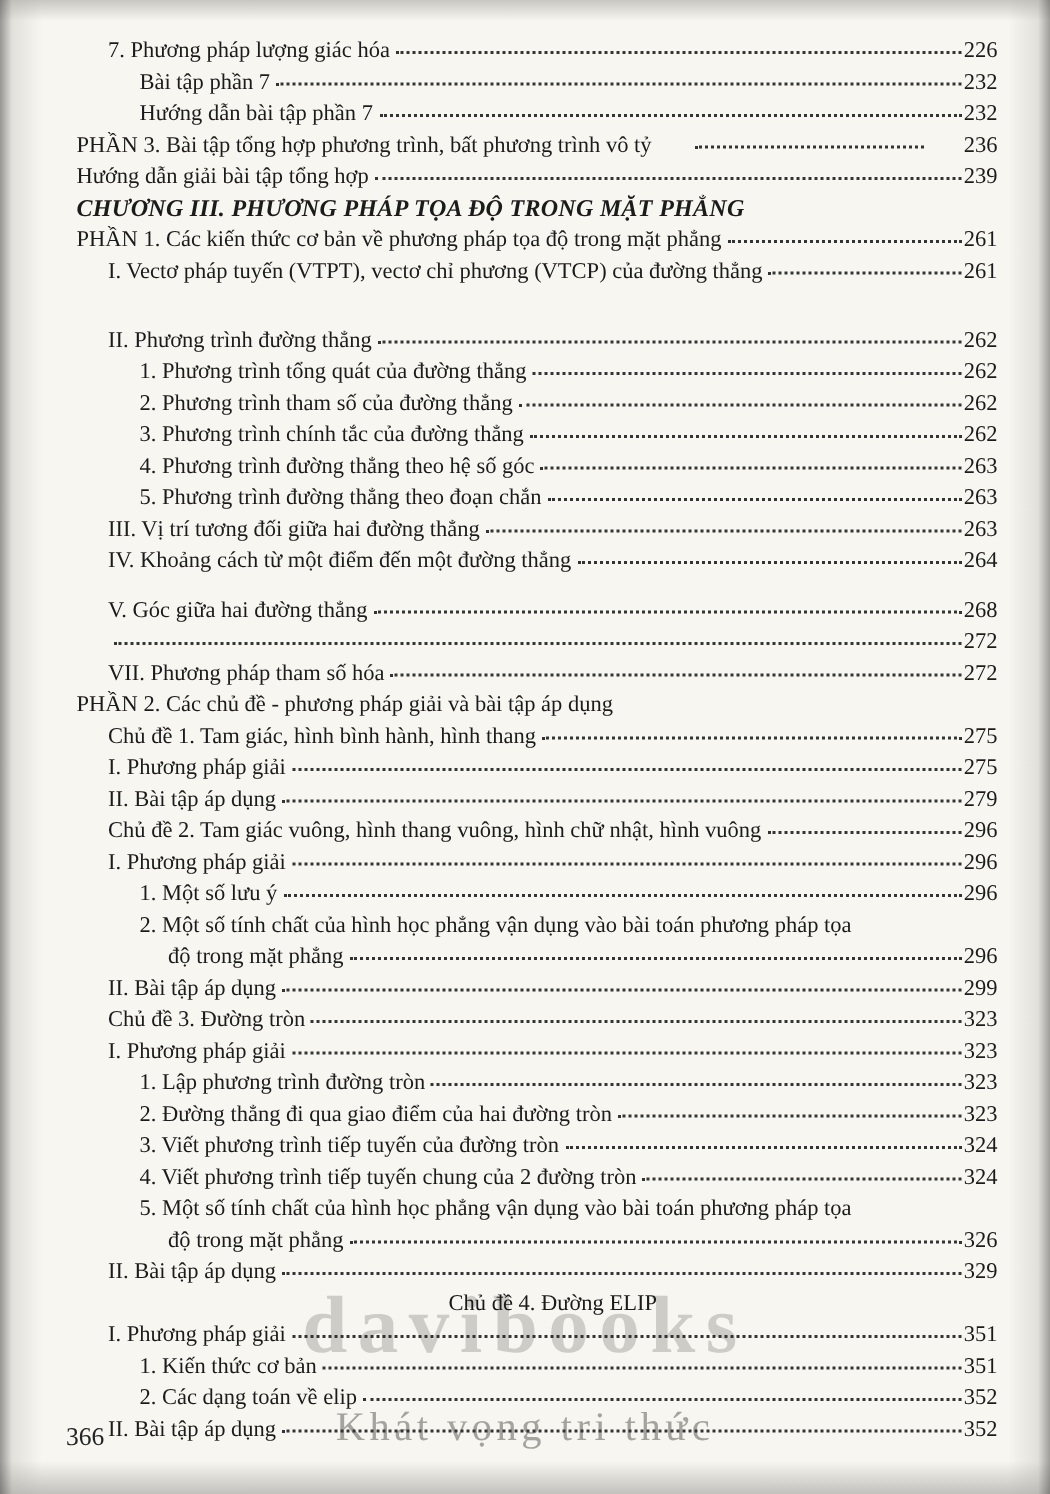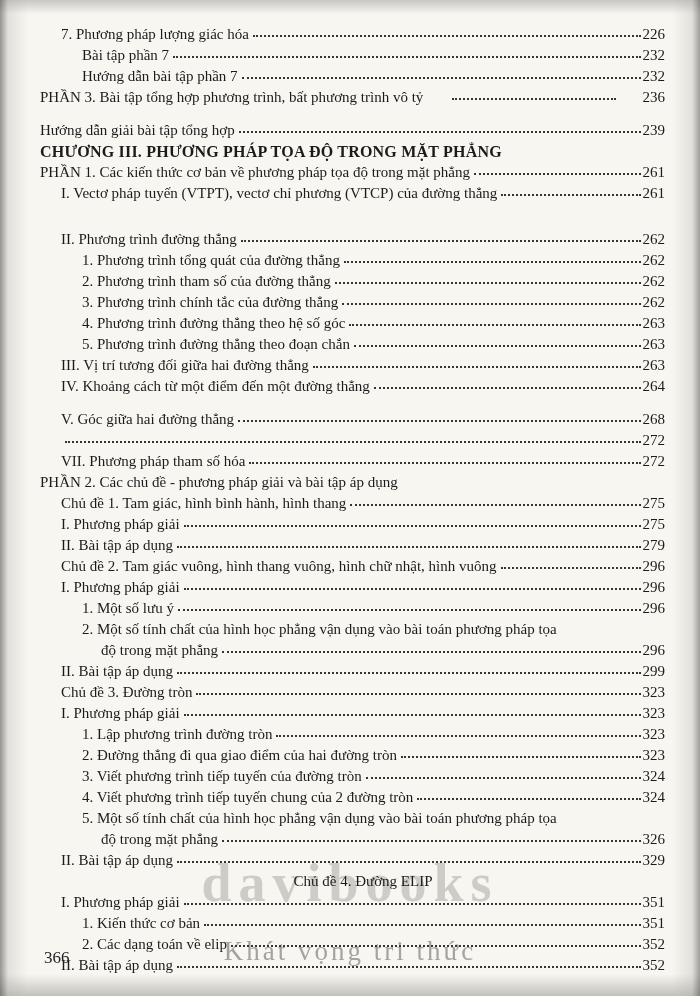--- a/index.html
+++ b/index.html
@@ -16,21 +16,21 @@
     background:
       linear-gradient(to right, rgba(70,69,66,0.55) 0px, rgba(175,173,168,0.30) 8px, rgba(247,246,241,0) 28px),
       linear-gradient(to left,  rgba(70,69,66,0.50) 0px, rgba(175,173,168,0.30) 8px, rgba(247,246,241,0) 28px),
       linear-gradient(to bottom, rgba(130,128,124,0.40) 0px, rgba(247,246,241,0) 14px),
       linear-gradient(to top,    rgba(130,128,124,0.45) 0px, rgba(247,246,241,0) 22px),
       #f7f6f1;
   }
   .toc {
     position: absolute;
     top: 24px;
-    left: 40px;
+    left: 51px;
     right: 35px;
     z-index: 2;
   }
   .entry {
     display: flex;
     align-items: baseline;
     font-size: 15px;
     line-height: 21px;
     color: #1b1b1b;
   }
@@ -107,26 +107,26 @@
       <div class="entry" style="padding-left: 42px;">
         <span class="t">Hướng dẫn bài tập phần 7</span>
         <span class="leader"></span>
         <span class="page">232</span>
       </div>
       <div class="entry" style="padding-left: 0px; gap: 25px;">
         <span class="t">PHẦN 3. Bài tập tổng hợp phương trình, bất phương trình vô tỷ</span>
         <span class="leader"></span>
         <span class="page">236</span>
       </div>
-      <div class="entry" style="padding-left: 0px; margin-top: 12px;">
+      <div class="entry" style="padding-left: 0px;">
         <span class="t">Hướng dẫn giải bài tập tổng hợp</span>
         <span class="leader"></span>
         <span class="page">239</span>
       </div>
-      <div class="entry bold" style="padding-left: 0px;">
+      <div class="entry bold" style="padding-left: 0px; font-style: italic;">
         <span class="t">CHƯƠNG III. PHƯƠNG PHÁP TỌA ĐỘ TRONG MẶT PHẲNG</span>
       </div>
       <div class="entry" style="padding-left: 0px;">
         <span class="t">PHẦN 1. Các kiến thức cơ bản về phương pháp tọa độ trong mặt phẳng</span>
         <span class="leader"></span>
         <span class="page">261</span>
       </div>
       <div class="entry" style="padding-left: 21px;">
         <span class="t">I. Vectơ pháp tuyến (VTPT), vectơ chỉ phương (VTCP) của đường thẳng</span>
         <span class="leader"></span>

